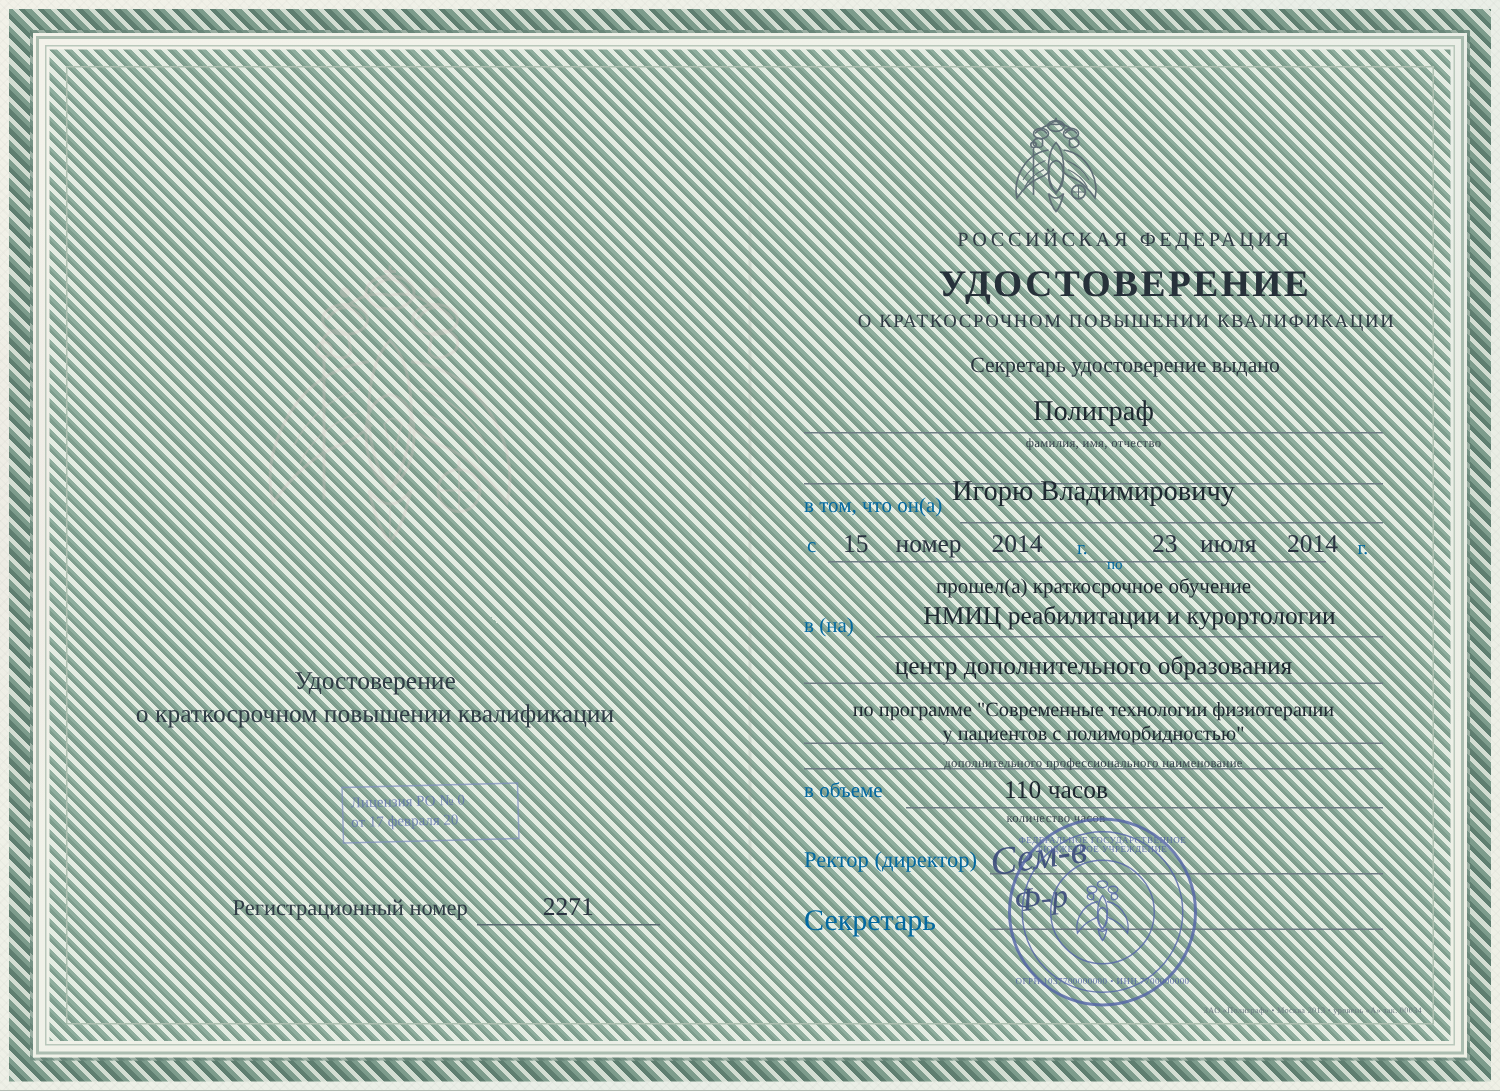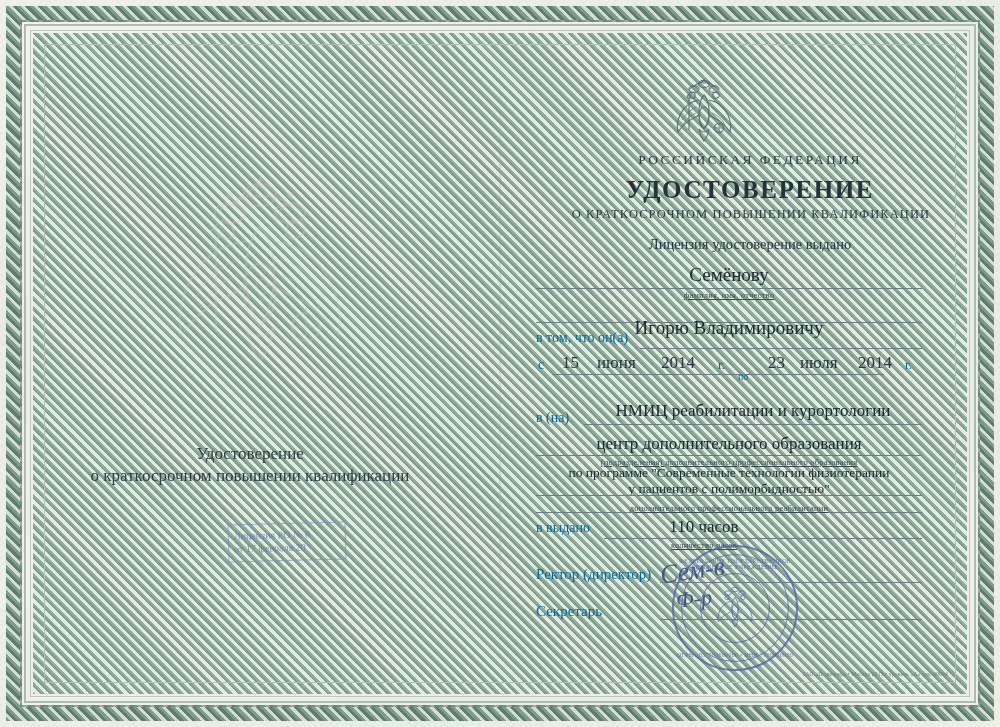--- a/index.html
+++ b/index.html
@@ -206,21 +206,20 @@
     position: absolute;
     border-bottom: 1px solid #6d7b83;
     height: 0;
   }
   .caption {
     position: absolute;
     font-size: 8.5px;
     color: #3c4750;
     text-align: center;
     letter-spacing: .2px;
-    text-decoration: underline;
   }
   .label {
     position: absolute;
     font-size: 14px;
     color: #0369a1;
   }
   .center-line-text {
     position: absolute;
     text-align: center;
     color: #1e2730;
@@ -348,20 +347,23 @@
   <div class="left-text">
     <div>Удостоверение</div>
     <div>о краткосрочном повышении квалификации</div>
   </div>
 
   <div class="stamp-license">
     <div>Лицензия РО № 0</div>
     <div>от 17 февраля 20</div>
   </div>
 
+  <div class="reg-row">
+    <span>Регистрационный номер</span><span class="reg-num hand">2271</span>
+  </div>
 
   <div class="eagle-top">
     <svg viewBox="0 0 64 66" width="64" height="66" aria-hidden="true">
       <g fill="none" stroke="currentColor" stroke-width="1.1">
         <ellipse cx="22" cy="11" rx="5" ry="3.4"></ellipse>
         <path d="M18 11 q4 -5 8 0"></path>
         <ellipse cx="42" cy="11" rx="5" ry="3.4"></ellipse>
         <path d="M38 11 q4 -5 8 0"></path>
         <ellipse cx="32" cy="6" rx="5.5" ry="3.6"></ellipse>
         <path d="M27 6 q5 -6 10 0"></path>
@@ -382,68 +384,68 @@
         <circle cx="47" cy="50" r="4.6"></circle>
         <path d="M42.4 50 h9.2 M47 45.4 v9.2" stroke-width=".7"></path>
         <path d="M27 51 q5 6 10 0 q-2 9 -5 12 q-3 -3 -5 -12z"></path>
       </g>
     </svg>
   </div>
 
   <div class="rf-title">РОССИЙСКАЯ ФЕДЕРАЦИЯ</div>
   <div class="udost">УДОСТОВЕРЕНИЕ</div>
   <div class="sub">О КРАТКОСРОЧНОМ ПОВЫШЕНИИ КВАЛИФИКАЦИИ</div>
-  <div class="issued">Лицензия удостоверение выдано</div>
+  <div class="issued">Секретарь удостоверение выдано</div>
 
   <div class="rule" style="left:536px; top:288px; width:386px;"></div>
-  <div class="center-line-text hand" style="left:536px; top:264px; width:386px; font-size:19px;">Семёнову</div>
+  <div class="center-line-text hand" style="left:536px; top:264px; width:386px; font-size:19px;">Полиграф</div>
   <div class="caption" style="left:536px; top:290px; width:386px;">фамилия, имя, отчество</div>
 
   <div class="rule" style="left:536px; top:322px; width:386px;"></div>
   <div class="center-line-text hand" style="left:536px; top:298px; width:386px; font-size:19px;margin-top:19px;">Игорю Владимировичу</div>
 
   <div class="label" style="left:536px; top:330px;">в том, что он(а)</div>
   <div class="rule" style="left:640px; top:348px; width:282px;"></div>
 
   <div class="label" style="left:538px; top:357px; font-size:14px;">с</div>
   <div class="rule" style="left:552px; top:374px; width:332px;"></div>
   <div class="fld hand" style="left:562px; top:353px; font-size:17px;">15</div>
-  <div class="fld hand" style="left:597px; top:353px; font-size:17px;">июня</div>
+  <div class="fld hand" style="left:597px; top:353px; font-size:17px;">номер</div>
   <div class="fld hand" style="left:661px; top:353px; font-size:17px;">2014</div>
   <div class="label" style="left:718px; top:357px; font-size:13px;">г.</div>
   <div class="label" style="left:738px; top:371px; font-size:10px;">по</div>
   <div class="fld hand" style="left:768px; top:353px; font-size:17px;">23</div>
   <div class="fld hand" style="left:800px; top:353px; font-size:17px;">июля</div>
   <div class="fld hand" style="left:858px; top:353px; font-size:17px;">2014</div>
   <div class="label" style="left:905px; top:357px; font-size:13px;">г.</div>
 
+  <div class="center-line-text" style="left:536px; top:384px; width:386px; font-size:14px;">прошел(а) краткосрочное обучение</div>
 
   <div class="label" style="left:536px; top:410px;">в (на)</div>
   <div class="rule" style="left:584px; top:424px; width:338px;"></div>
   <div class="center-line-text hand" style="left:584px; top:401px; width:338px; font-size:17px;">НМИЦ реабилитации и курортологии</div>
 
   <div class="rule" style="left:536px; top:455px; width:386px;"></div>
   <div class="center-line-text hand" style="left:536px; top:434px; width:386px; font-size:17px;">центр дополнительного образования</div>
-  <div class="caption" style="left:520px; top:457px; width:418px;">(подразделения) дополнительного профессионального образования</div>
 
   <div class="center-line-text hand" style="left:536px; top:465px; width:386px; font-size:13.5px;">по программе "Современные технологии физиотерапии</div>
   <div class="center-line-text hand" style="left:536px; top:481px; width:386px; font-size:13.5px;">у пациентов с полиморбидностью"</div>
   <div class="rule" style="left:536px; top:495px; width:386px;"></div>
 
   <div class="rule" style="left:536px; top:512px; width:386px;"></div>
-  <div class="caption" style="left:536px; top:503px; width:386px;">дополнительного профессионального реабилитации</div>
-
-  <div class="label" style="left:536px; top:520px;">в выдано</div>
+  <div class="caption" style="left:536px; top:503px; width:386px;">дополнительного профессионального наименование</div>
+
+  <div class="label" style="left:536px; top:520px;">в объеме</div>
   <div class="rule" style="left:604px; top:538px; width:318px;"></div>
   <div class="center-line-text hand" style="left:604px; top:517px; width:200px; font-size:17px;">110 часов</div>
   <div class="caption" style="left:604px; top:540px; width:200px;">количество часов</div>
 
   <div class="label" style="left:536px; top:566px; font-size:15px;">Ректор (директор)</div>
   <div class="rule" style="left:660px; top:582px; width:262px;"></div>
-  <div class="label" style="left:536px; top:603px; font-size:15px;">Секретарь</div>
+  <div class="label" style="left:536px; top:603px; font-size:20px;">Секретарь</div>
   <div class="rule" style="left:660px; top:619px; width:262px;"></div>
 
   <div class="signature sig1">Сем-в</div>
   <div class="signature sig2">Ф-р</div>
 
   <div class="seal">
     <div class="ring2"></div>
     <div class="ring3"></div>
     <div class="seal-text-top">ФЕДЕРАЛЬНОЕ ГОСУДАРСТВЕННОЕ БЮДЖЕТНОЕ УЧРЕЖДЕНИЕ</div>
     <div class="seal-text-bottom">ОГРН 1037700000000 • ИНН 7700000000</div>

